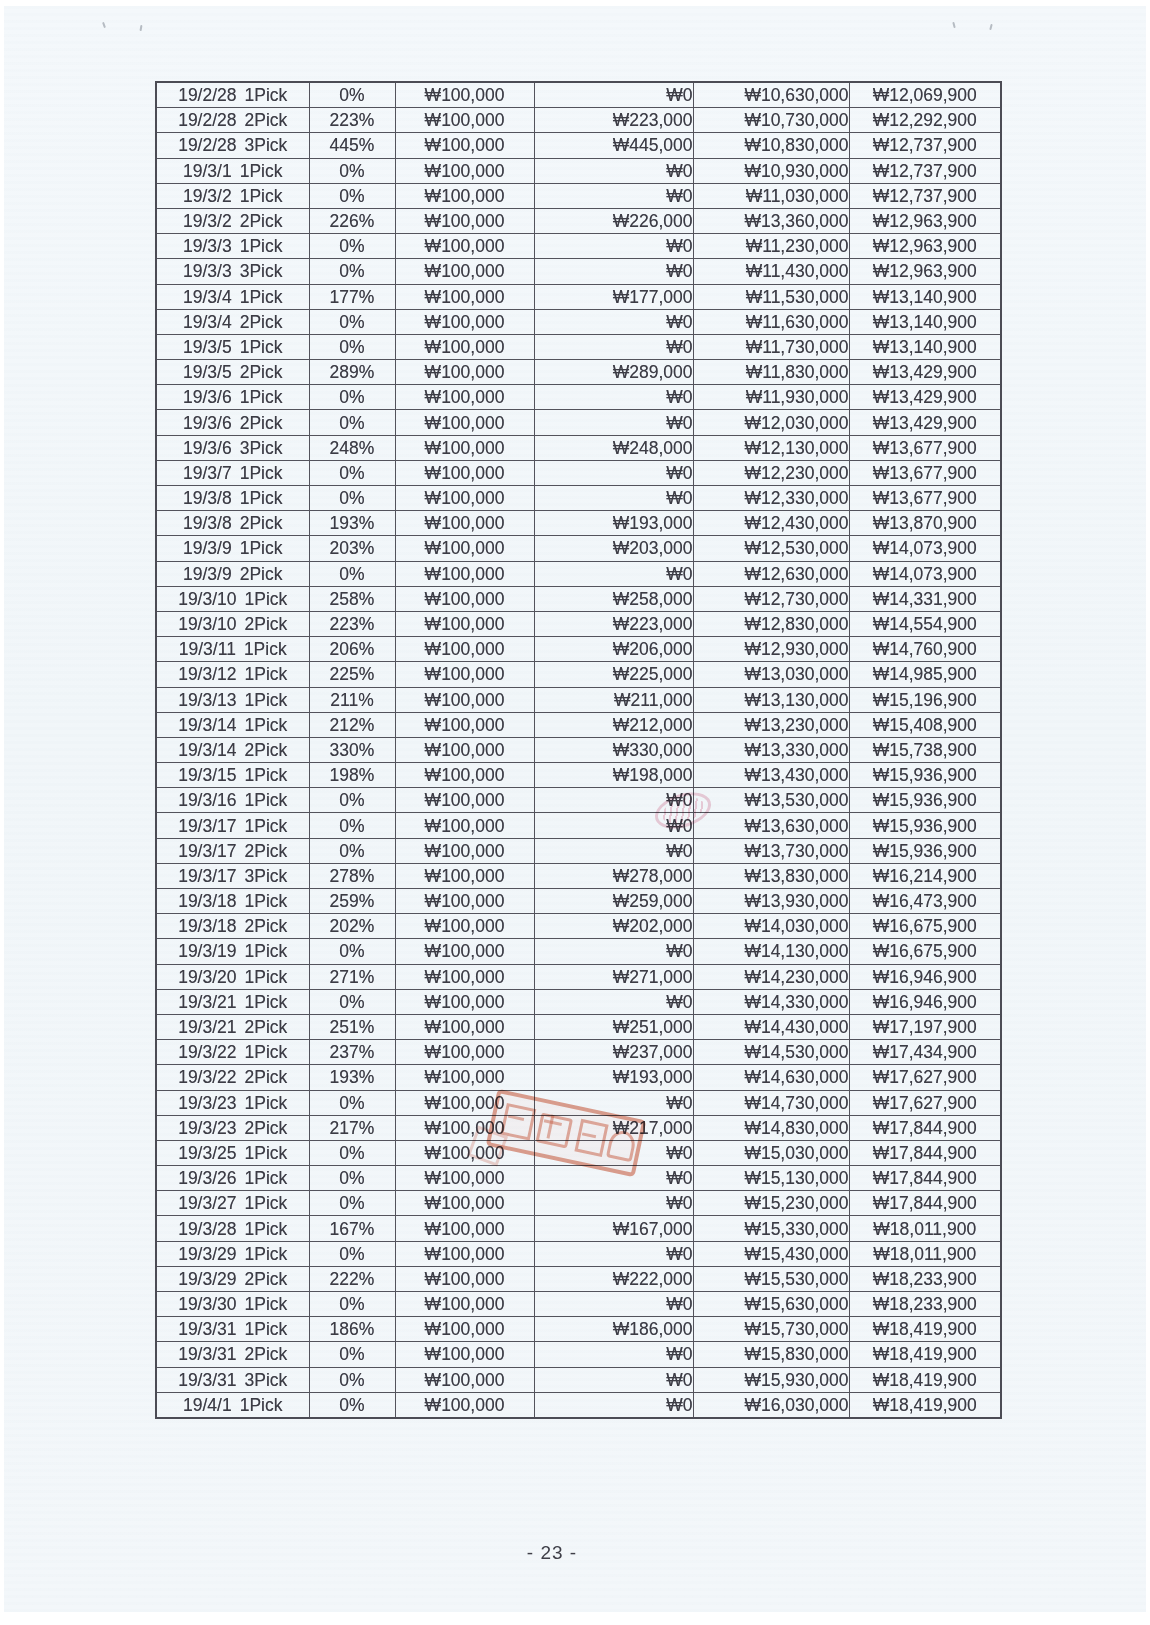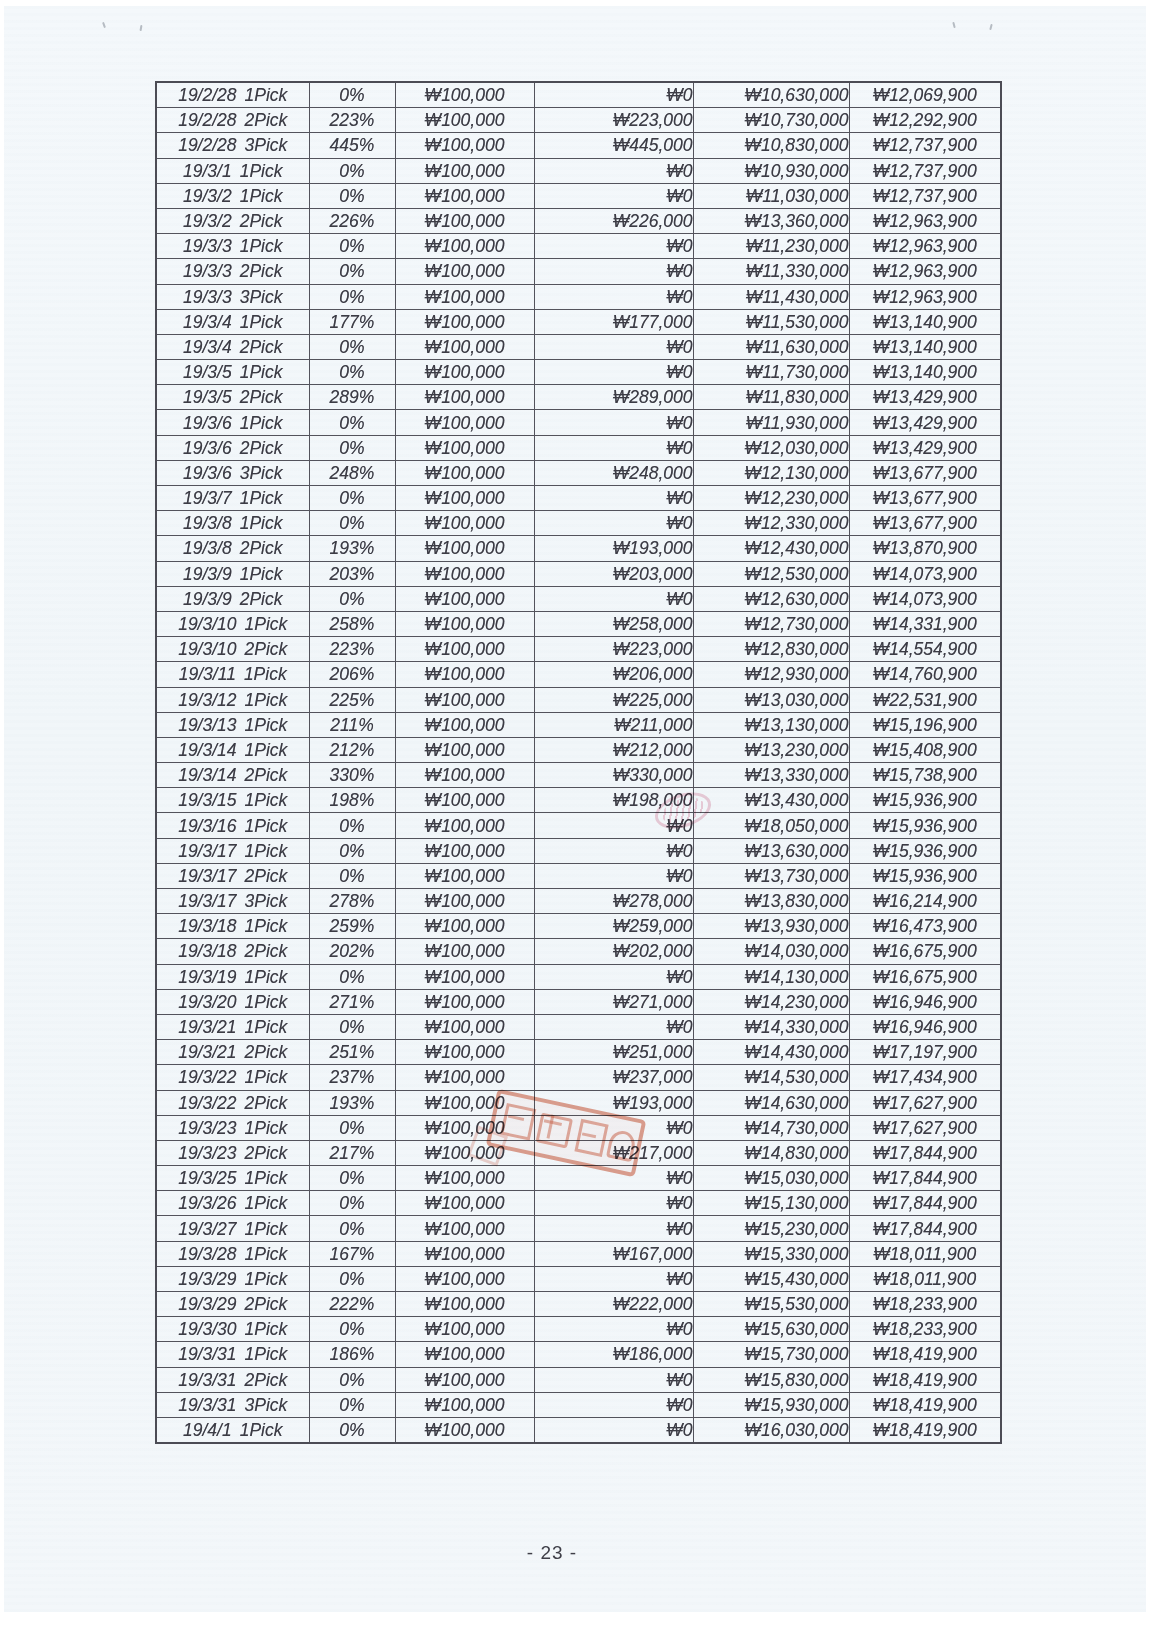--- a/index.html
+++ b/index.html
@@ -4,21 +4,21 @@
 <style>
   html,body{margin:0;padding:0;width:1150px;height:1625px;overflow:hidden;background:#ffffff;
     font-family:"Liberation Sans","DejaVu Sans",sans-serif;}
   .sheet{position:absolute;left:4px;top:6px;width:1142px;height:1606px;
     background:linear-gradient(180deg,#f4f8fb 0%,#f1f6f9 45%,#f3f7fa 100%);}
   .grain{position:absolute;inset:0;pointer-events:none;
     background:repeating-linear-gradient(180deg,rgba(120,150,170,.016) 0 3px,rgba(255,255,255,.015) 3px 7px);}
   .speck{position:absolute;background:#b6bcc3;border-radius:1px;}
 
   table.ledger{position:absolute;left:155px;top:81px;width:845px;border-collapse:collapse;
-    table-layout:fixed;border:2px solid #4c4c55;font-style:italic;}
+    table-layout:fixed;border:2px solid #4c4c55;}
   table.ledger td{border:1.5px solid #53535c;height:24.2px;padding:0;font-size:17.5px;
     color:#3c3c45;white-space:nowrap;overflow:hidden;line-height:24px;
     text-shadow:0 0 .5px rgba(60,60,75,.55);}
   td.c-date{text-align:center;}
   td.c-date .pick{margin-left:8px;}
   td.c-rate{text-align:center;}
   td.c-stake{text-align:center;padding-right:10px;}
   td.c-profit{text-align:right;padding-right:12px;}
   td.c-balance{text-align:right;padding-right:10px;}
   td.c-total{text-align:center;padding-right:14px;}
@@ -115,28 +115,20 @@
       </tr>
       <tr>
         <td class="c-date"><span>19/3/3</span><span class="pick">1Pick</span></td>
         <td class="c-rate">0%</td>
         <td class="c-stake">₩100,000</td>
         <td class="c-profit profit-zero">₩0</td>
         <td class="c-balance">₩11,230,000</td>
         <td class="c-total">₩12,963,900</td>
       </tr>
       <tr>
-        <td class="c-date"><span>19/3/3</span><span class="pick">2Pick</span></td>
-        <td class="c-rate">0%</td>
-        <td class="c-stake">₩100,000</td>
-        <td class="c-profit profit-zero">₩0</td>
-        <td class="c-balance">₩11,330,000</td>
-        <td class="c-total">₩12,963,900</td>
-      </tr>
-      <tr>
         <td class="c-date"><span>19/3/3</span><span class="pick">3Pick</span></td>
         <td class="c-rate">0%</td>
         <td class="c-stake">₩100,000</td>
         <td class="c-profit profit-zero">₩0</td>
         <td class="c-balance">₩11,430,000</td>
         <td class="c-total">₩12,963,900</td>
       </tr>
       <tr>
         <td class="c-date"><span>19/3/4</span><span class="pick">1Pick</span></td>
         <td class="c-rate">177%</td>
@@ -256,21 +248,21 @@
         <td class="c-profit profit-gain">₩206,000</td>
         <td class="c-balance">₩12,930,000</td>
         <td class="c-total">₩14,760,900</td>
       </tr>
       <tr>
         <td class="c-date"><span>19/3/12</span><span class="pick">1Pick</span></td>
         <td class="c-rate">225%</td>
         <td class="c-stake">₩100,000</td>
         <td class="c-profit profit-gain">₩225,000</td>
         <td class="c-balance">₩13,030,000</td>
-        <td class="c-total">₩22,531,900</td>
+        <td class="c-total">₩14,985,900</td>
       </tr>
       <tr>
         <td class="c-date"><span>19/3/13</span><span class="pick">1Pick</span></td>
         <td class="c-rate">211%</td>
         <td class="c-stake">₩100,000</td>
         <td class="c-profit profit-gain">₩211,000</td>
         <td class="c-balance">₩13,130,000</td>
         <td class="c-total">₩15,196,900</td>
       </tr>
       <tr>
@@ -295,21 +287,21 @@
         <td class="c-stake">₩100,000</td>
         <td class="c-profit profit-gain">₩198,000</td>
         <td class="c-balance">₩13,430,000</td>
         <td class="c-total">₩15,936,900</td>
       </tr>
       <tr>
         <td class="c-date"><span>19/3/16</span><span class="pick">1Pick</span></td>
         <td class="c-rate">0%</td>
         <td class="c-stake">₩100,000</td>
         <td class="c-profit profit-zero">₩0</td>
-        <td class="c-balance">₩18,050,000</td>
+        <td class="c-balance">₩13,530,000</td>
         <td class="c-total">₩15,936,900</td>
       </tr>
       <tr>
         <td class="c-date"><span>19/3/17</span><span class="pick">1Pick</span></td>
         <td class="c-rate">0%</td>
         <td class="c-stake">₩100,000</td>
         <td class="c-profit profit-zero">₩0</td>
         <td class="c-balance">₩13,630,000</td>
         <td class="c-total">₩15,936,900</td>
       </tr>

